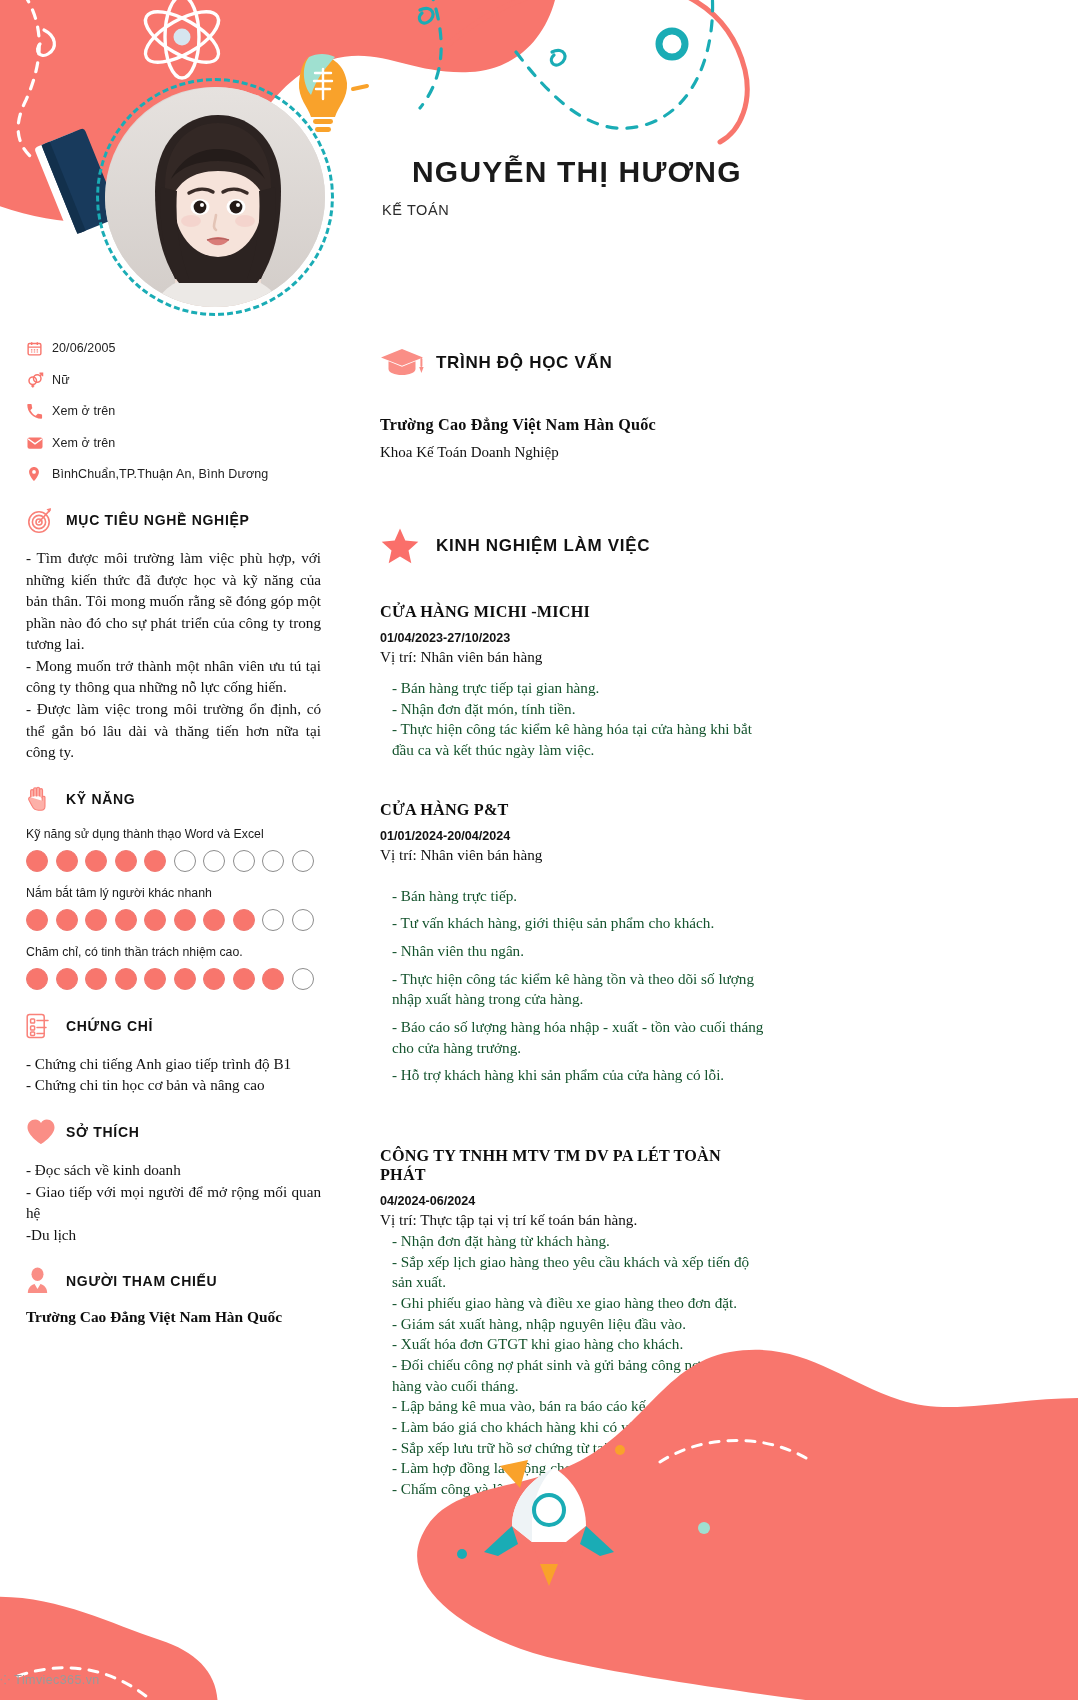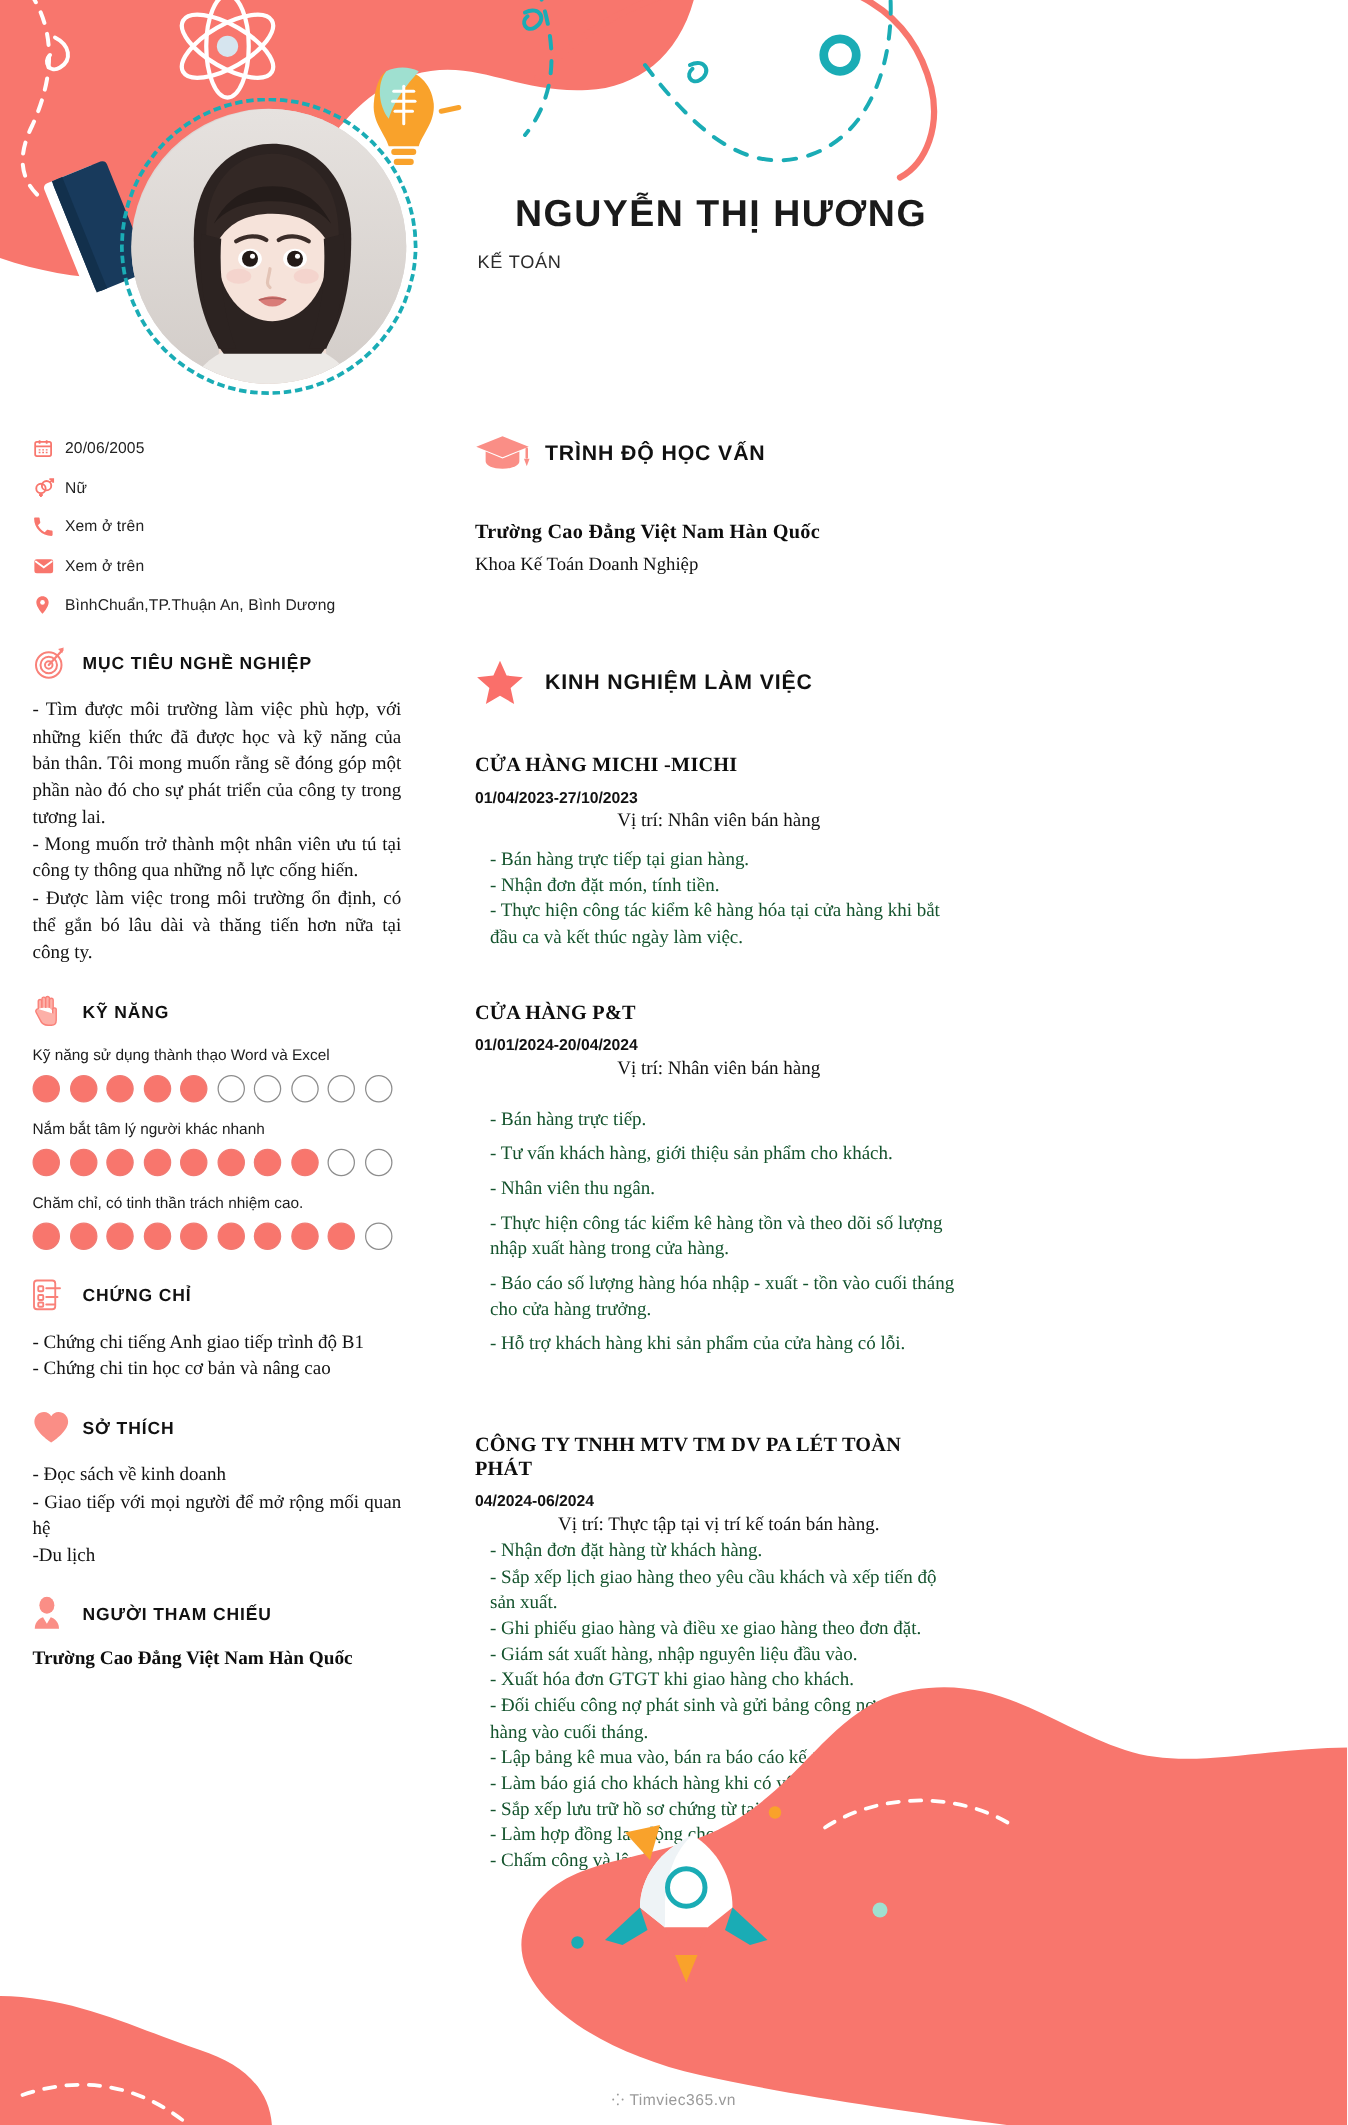--- a/index.html
+++ b/index.html
@@ -63,21 +63,21 @@
   .cv-role {
     margin-top: 13px;
     font-size: 14.5px;
     letter-spacing: 0.6px;
     color: #2b2b2b;
   }
 
   
   .col-left {
     position: absolute;
-    left: 26px; top: 348px;
+    left: 26px; top: 338px;
     width: 295px;
   }
   .col-right {
     position: absolute;
     left: 380px; top: 348px;
     width: 390px;
   }
 
   
   .contact-row {
@@ -178,21 +178,20 @@
     font-size: 12.6px;
     font-weight: 700;
     color: #111;
     margin-bottom: 3px;
   }
   .entry-pos {
     font-family: "Liberation Serif", "DejaVu Serif", serif;
     font-size: 15.2px;
     color: #121212;
     margin-bottom: 2px;
-    text-align: center;
   }
   .bullets { list-style: none; }
   .bullets li {
     font-family: "Liberation Serif", "DejaVu Serif", serif;
     font-size: 15.2px;
     line-height: 1.36;
     color: #14532d;
     padding-left: 9px;
   }
   .bullets.indent li { padding-left: 12px; }
@@ -213,21 +212,20 @@
   .deco-footer {
     position: absolute;
     left: 0; bottom: 0;
     width: 1078px; height: 360px;
     overflow: hidden;
   }
   .watermark {
     position: absolute;
     left: 0; bottom: 12px;
     width: 1078px;
-    text-align: center;
     font-size: 12.5px;
     color: #9a9a9a;
     letter-spacing: 0.4px;
     z-index: 9;
     margin-top: 40px;
   }
 </style>
 </head>
 <body>
 

